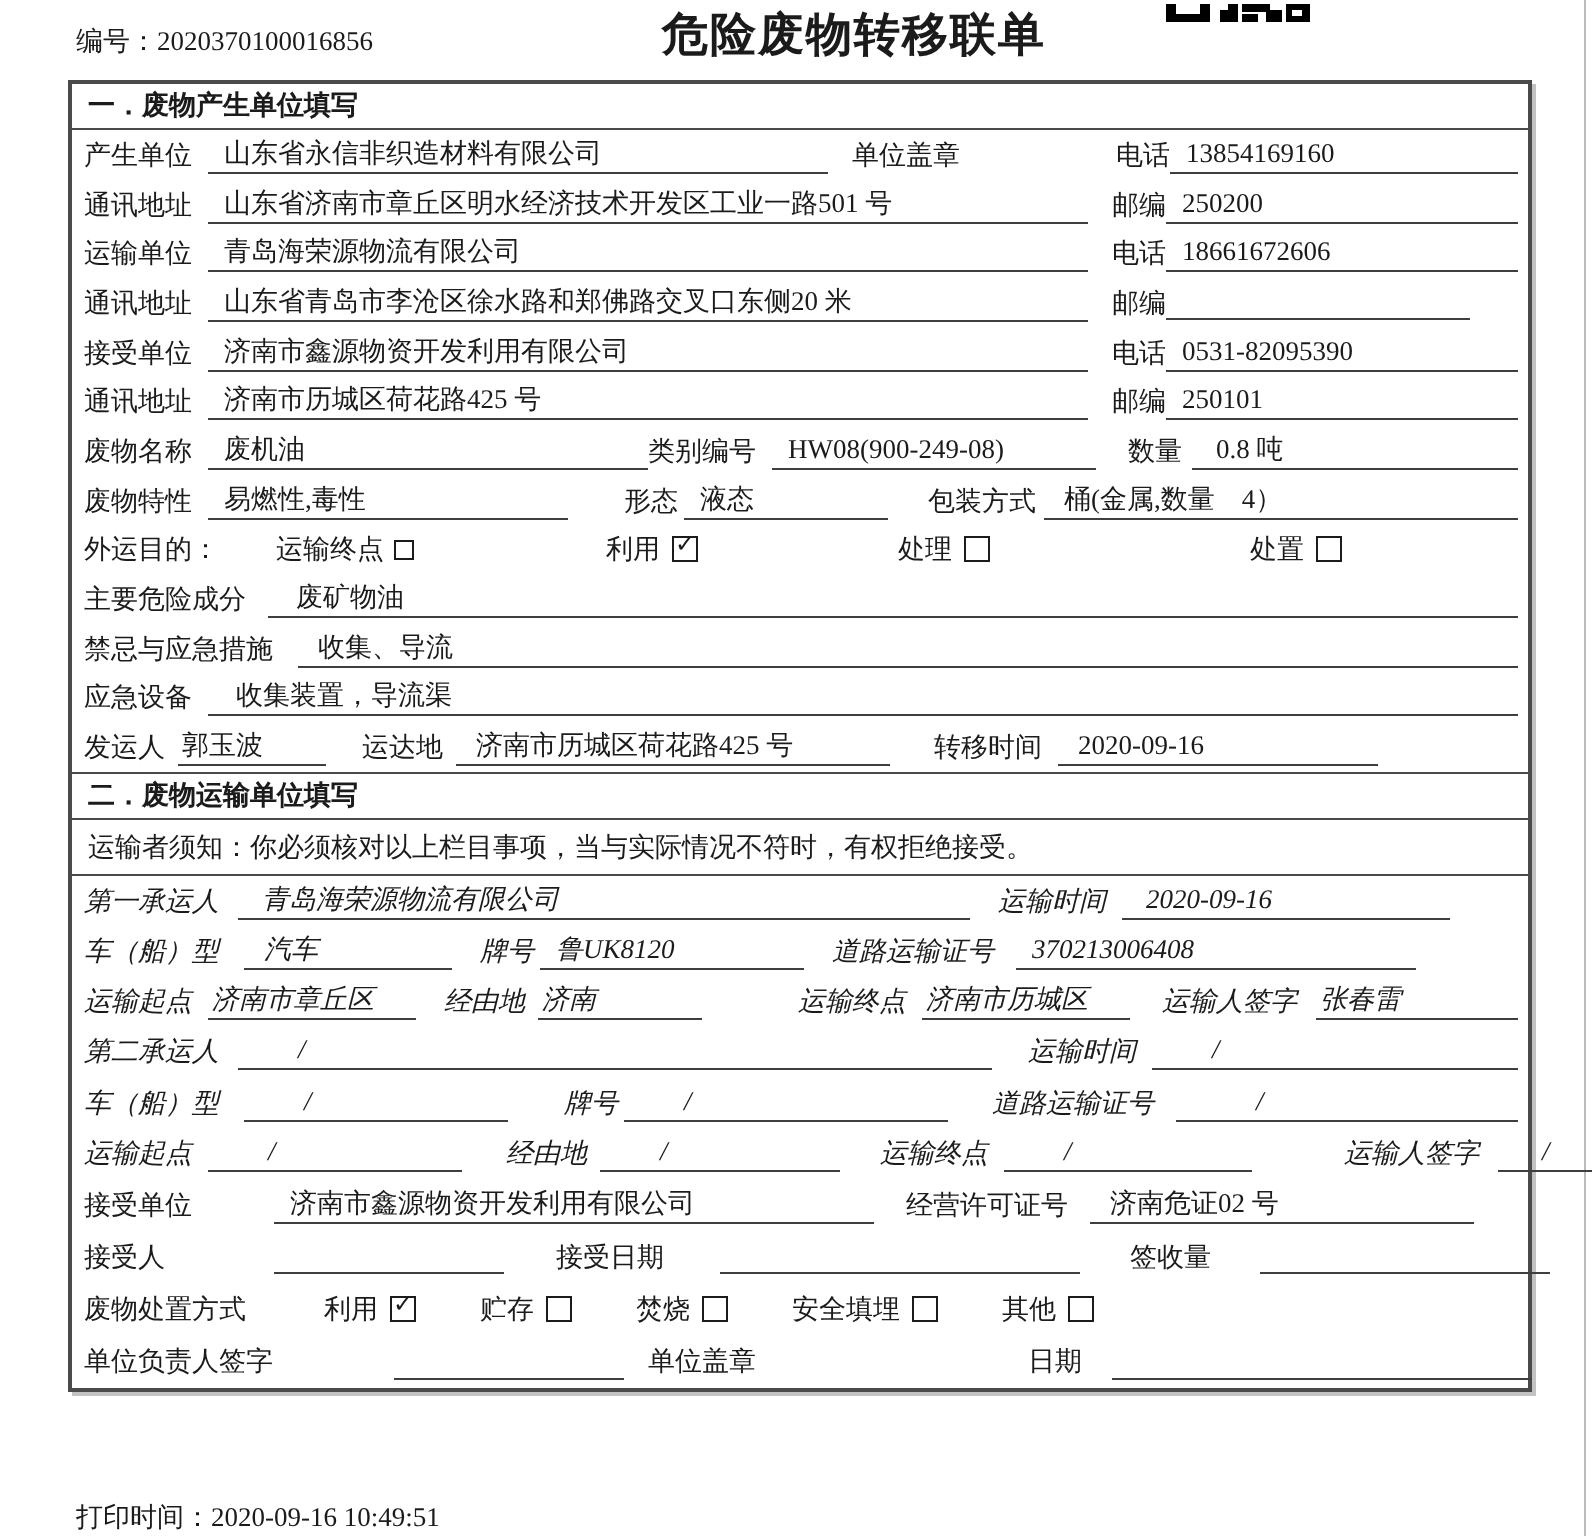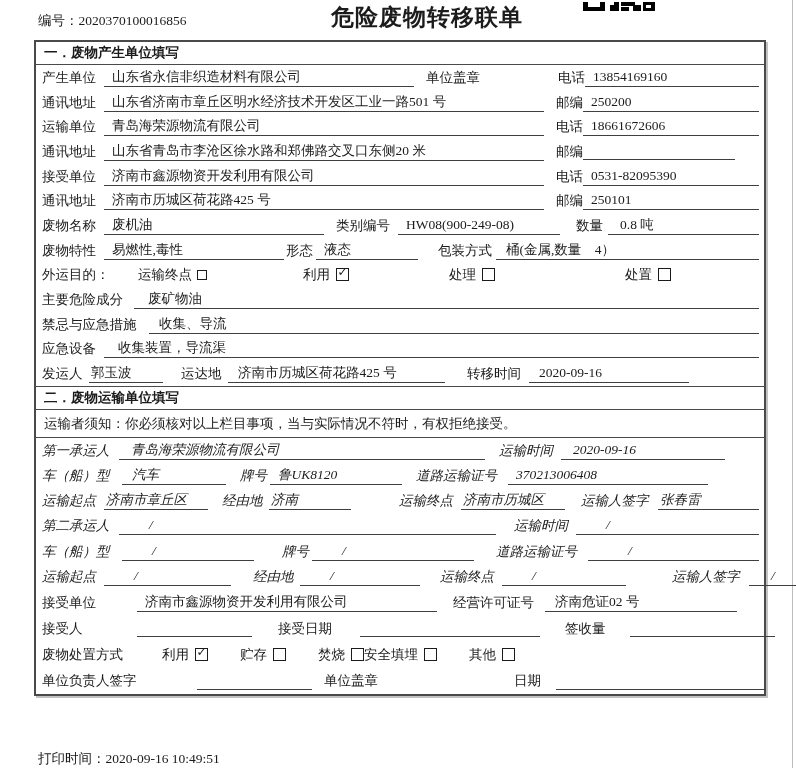--- a/index.html
+++ b/index.html
@@ -100,30 +100,30 @@
       <div class="row">
         <span class="lbl" style="width:62px">通讯地址</span>
         <span class="ul" style="width:430px">济南市历城区荷花路425 号</span>
         <span class="lbl" style="margin-left:12px">邮编</span>
         <span class="ul fill">250101</span>
       </div>
 
       <div class="row">
         <span class="lbl" style="width:62px">废物名称</span>
         <span class="ul" style="width:210px">废机油</span>
-        <span class="lbl" style="margin-left:12px;width:62px">类别编号</span>
+        <span class="lbl" style="margin-left:0;width:62px">类别编号</span>
         <span class="ul" style="width:152px">HW08(900-249-08)</span>
         <span class="lbl" style="margin-left:16px;width:32px">数量</span>
         <span class="ul fill" style="padding-left:12px">0.8 吨</span>
       </div>
 
       <div class="row">
         <span class="lbl" style="width:62px">废物特性</span>
         <span class="ul" style="width:170px">易燃性,毒性</span>
-        <span class="lbl" style="margin-left:2px;width:30px">形态</span>
+        <span class="lbl" style="margin-left:28px;width:30px">形态</span>
         <span class="ul" style="width:92px">液态</span>
         <span class="lbl" style="margin-left:20px;width:58px">包装方式</span>
         <span class="ul fill" style="padding-left:10px">桶(金属,数量　4）</span>
       </div>
 
       <div class="row">
         <span class="lbl" style="width:82px">外运目的：</span>
         <span class="lbl" style="margin-left:14px">运输终点</span>
         <span class="cbx sm">
             <span class="mk"></span>
@@ -257,21 +257,21 @@
             <span class="mk">✓</span>
           </span>
         <span class="lbl" style="margin-left:32px">贮存</span>
         <span class="cbx">
             <span class="mk"></span>
           </span>
         <span class="lbl" style="margin-left:32px">焚烧</span>
         <span class="cbx">
             <span class="mk"></span>
           </span>
-        <span class="lbl" style="">安全填埋</span>
+        <span class="lbl" style="margin-left:32px">安全填埋</span>
         <span class="cbx">
             <span class="mk"></span>
           </span>
         <span class="lbl" style="margin-left:32px">其他</span>
         <span class="cbx">
             <span class="mk"></span>
           </span>
       </div>
 
       <div class="row">

